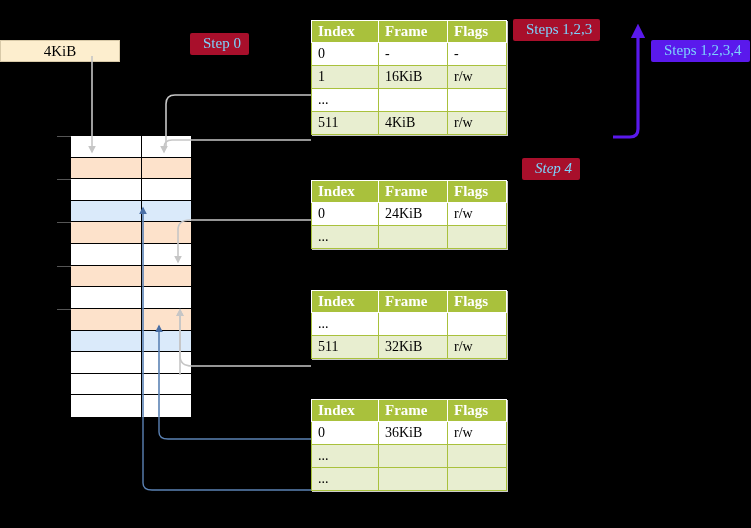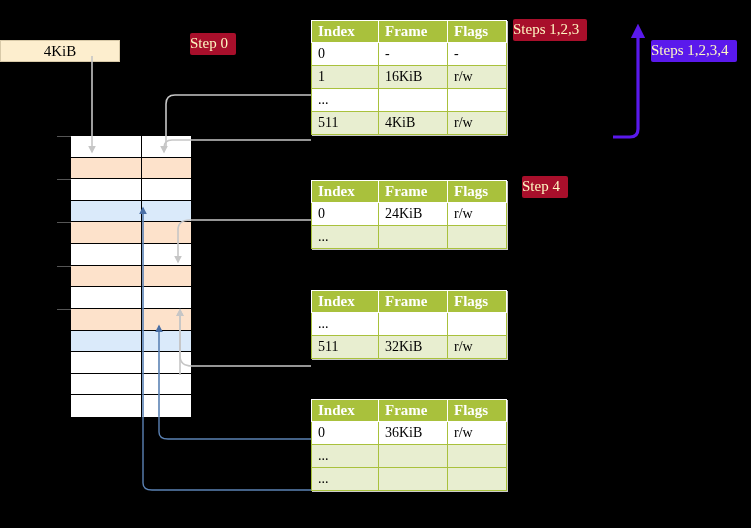--- a/index.html
+++ b/index.html
@@ -26,24 +26,24 @@
     border: 1px solid #d8c9a8;
     box-sizing: border-box;
     color: #000;
     font-size: 15px;
     line-height: 20px;
     text-align: center;
   }
 
   
   .badge {
-    color: #fef9c3;
+    color: #7dd3fc;
     font-size: 15px;
     line-height: 19px;
-    padding: 1px 8px 2px 0;
+    padding: 1px 8px 2px 13px;
     border-radius: 2px;
     white-space: nowrap;
   }
   .badge-red  { background: #a80f2b; }
   .badge-blue { background: #5a19ec; }
 
   
   .memgrid {
     left: 70px; top: 135px;
     width: 120px; height: 281px;
@@ -117,21 +117,21 @@
   </div>
 
   <div class="abs badge badge-red" style="left:513px; top:19px;">
     <span>Steps 1,2,3</span>
   </div>
 
   <div class="abs badge badge-blue" style="left:651px; top:19px;margin-top:21px;">
     <span>Steps 1,2,3,4</span>
   </div>
 
-  <div class="abs badge badge-red" style="left:522px; top:176px;">
+  <div class="abs badge badge-red" style="left:522px; top:158px;font-style:italic;">
     <span>Step 4</span>
   </div>
 
   <div class="abs memgrid" id="memgrid">
       <div class="memrow" style="top: 0px; height: 21.6154px;">
         <div class="memtick" style="top: 0px;"></div>
       </div>
       <div class="memrow c-orange" style="top: 21.6154px; height: 21.6154px;"></div>
       <div class="memrow" style="top: 43.2308px; height: 21.6154px;">
         <div class="memtick" style="top: 0px;"></div>

